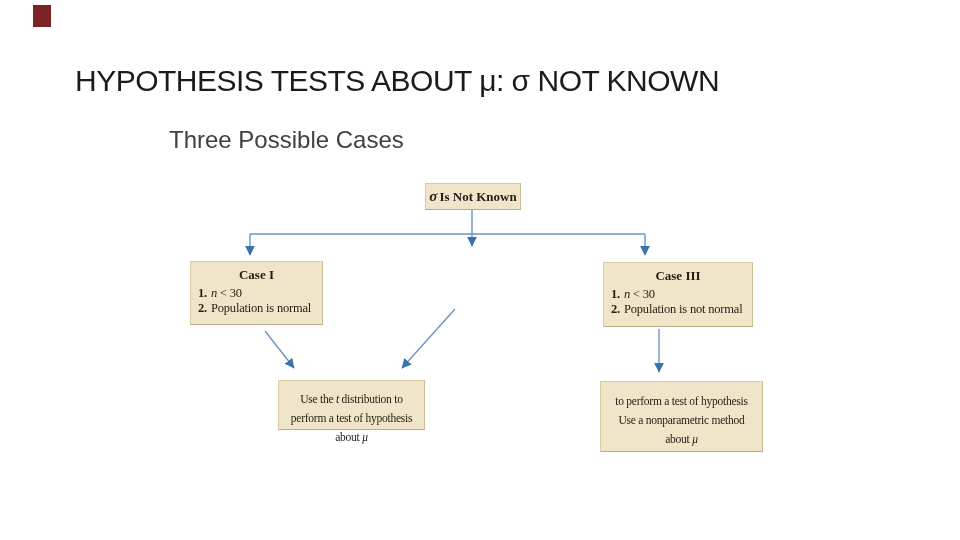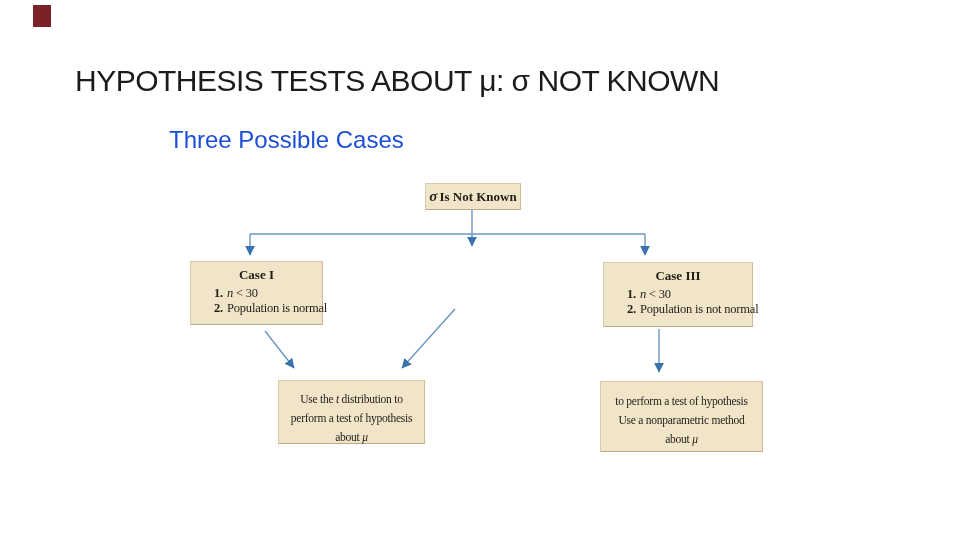--- a/index.html
+++ b/index.html
@@ -10,38 +10,38 @@
   }
   .accent-rect{
     position:absolute;left:33px;top:5px;width:18px;height:22px;background:#7c2125;
   }
   .title{
     position:absolute;left:75px;top:64px;margin:0;
     font-size:30px;font-weight:400;letter-spacing:-0.5px;color:#1b1b1b;white-space:nowrap;
   }
   .subtitle{
     position:absolute;left:169px;top:126px;margin:0;
-    font-size:24px;font-weight:400;color:#1d4ed8;white-space:nowrap;
+    font-size:24px;font-weight:400;color:#404040;white-space:nowrap;
   }
   .fc-box{
     position:absolute;box-sizing:border-box;
     background:#f0e4c9;border:1px solid #d9cba8;border-bottom-color:#b9ab87;border-right-color:#cabc97;
     font-family:"Liberation Serif",serif;color:#231d15;
   }
   .box-root{left:425px;top:183px;width:96px;height:27px;display:flex;align-items:center;justify-content:center;
     font-size:13px;font-weight:700;white-space:nowrap;}
   .box-root .sym{font-style:italic;font-size:15px;margin-right:2px;}
   .box-case1{left:190px;top:261px;width:133px;height:64px;padding-top:5px;}
   .box-case2{left:443px;top:255px;width:57px;height:52px;padding-top:6px;text-align:center;}
   .box-case3{left:603px;top:262px;width:150px;height:65px;padding-top:5px;}
   .case-title{text-align:center;font-weight:700;font-size:13px;margin-bottom:3px;white-space:nowrap;}
-  .case-item{font-size:12.5px;padding-left:23px;white-space:nowrap;letter-spacing:-0.2px;}
+  .case-item{font-size:12.5px;padding-left:7px;white-space:nowrap;letter-spacing:-0.2px;}
   .case-item .num{font-weight:700;margin-right:4px;}
   .var{font-style:italic;}
-  .box-uset{left:278px;top:380px;width:147px;height:64px;padding-top:9px;}
+  .box-uset{left:278px;top:380px;width:147px;height:50px;padding-top:9px;}
   .box-usenp{left:600px;top:381px;width:163px;height:71px;padding-top:10px;}
   .fc-line{text-align:center;font-size:11.5px;letter-spacing:-0.25px;line-height:19px;white-space:nowrap;}
   .connectors{position:absolute;left:0;top:0;width:960px;height:540px;pointer-events:none;}
   .connectors line{stroke:#6b95c2;stroke-width:1.4;}
 </style>
 </head>
 <body>
 
 <div class="slide">
 

